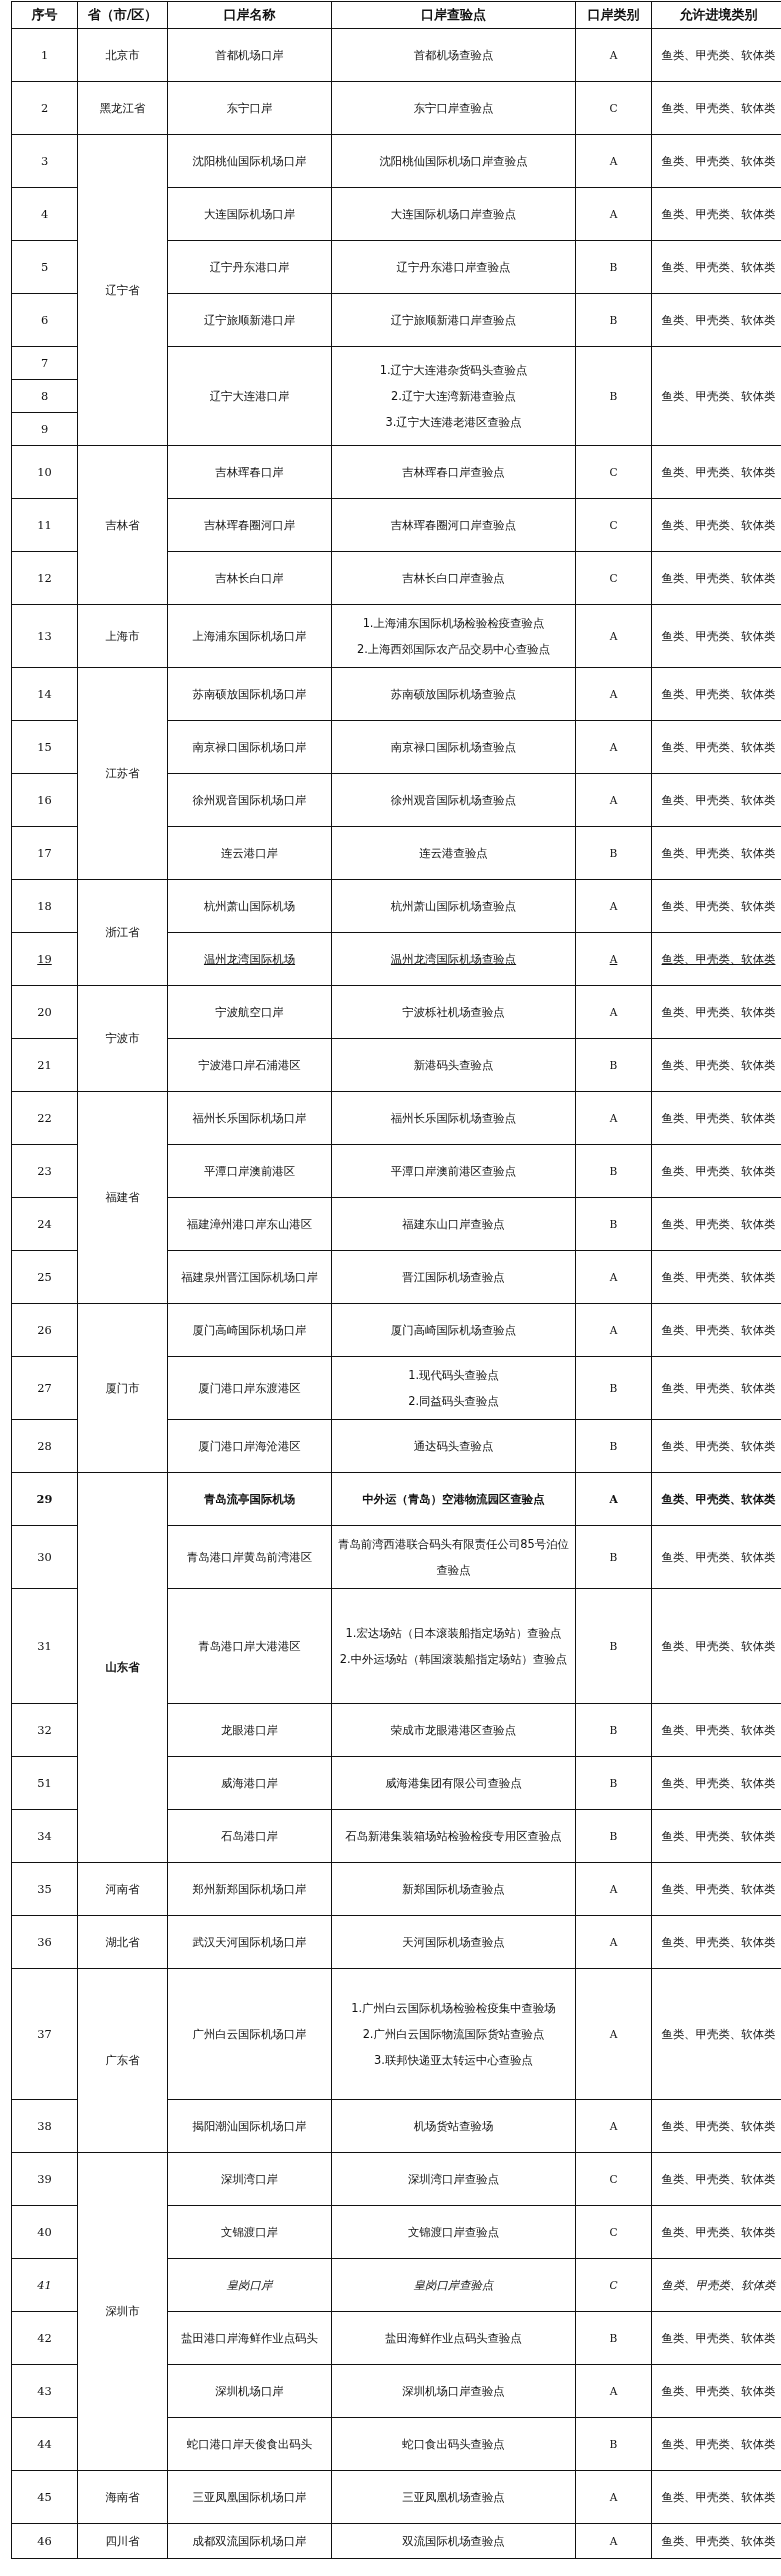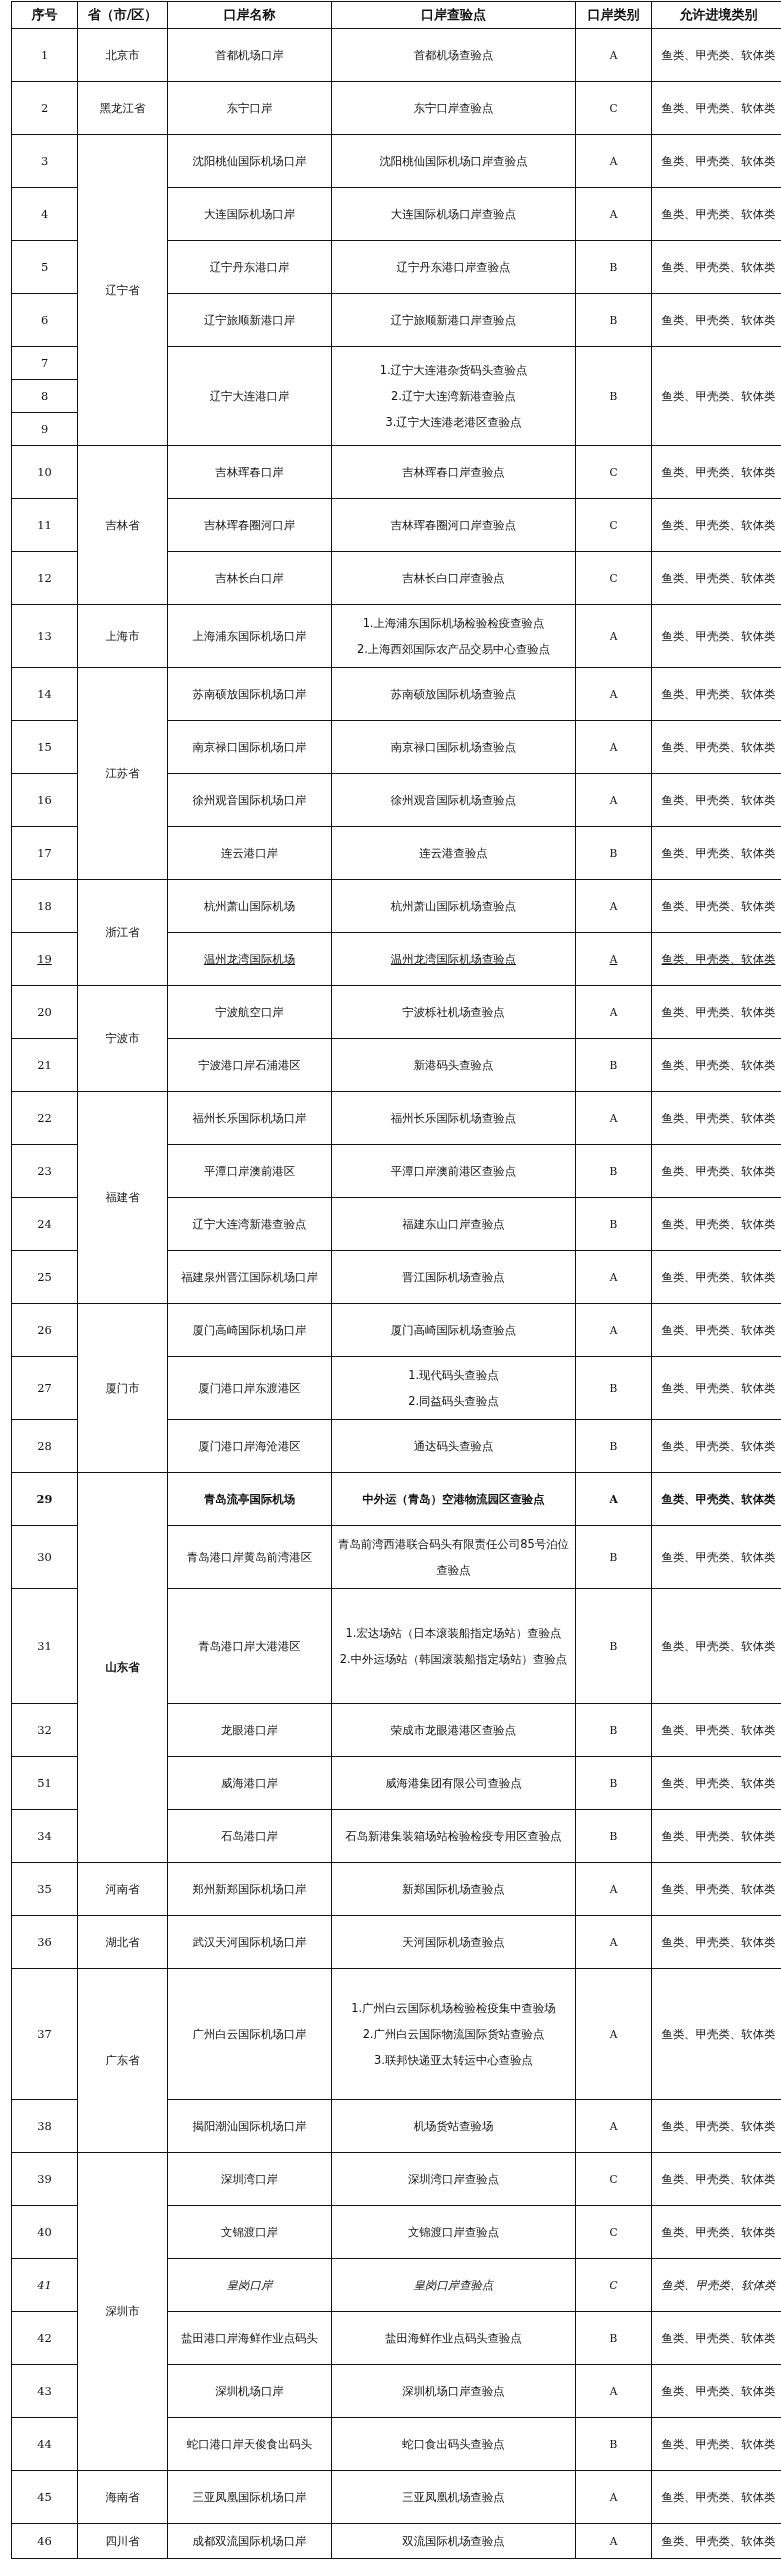--- a/index.html
+++ b/index.html
@@ -259,21 +259,21 @@
         <td class="seq">23</td>
         <td class="port">平潭口岸澳前港区</td>
         <td class="pts">
           <span class="pt">平潭口岸澳前港区查验点</span>
         </td>
         <td class="cls">B</td>
         <td class="allow">鱼类、甲壳类、软体类</td>
       </tr>
       <tr style="height: 53px;">
         <td class="seq">24</td>
-        <td class="port">辽宁大连湾新港查验点</td>
+        <td class="port">福建漳州港口岸东山港区</td>
         <td class="pts">
           <span class="pt">福建东山口岸查验点</span>
         </td>
         <td class="cls">B</td>
         <td class="allow">鱼类、甲壳类、软体类</td>
       </tr>
       <tr style="height: 53px;">
         <td class="seq">25</td>
         <td class="port">福建泉州晋江国际机场口岸</td>
         <td class="pts">

